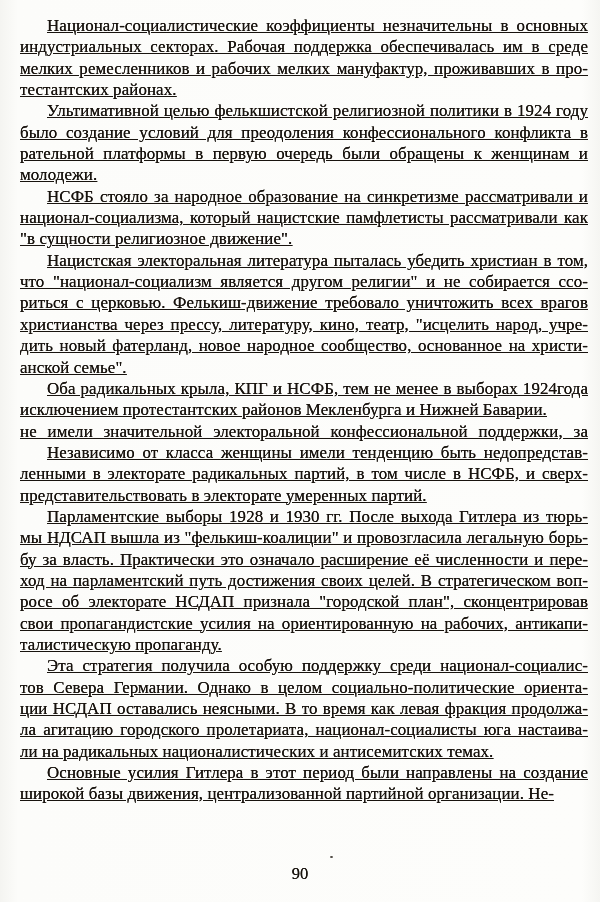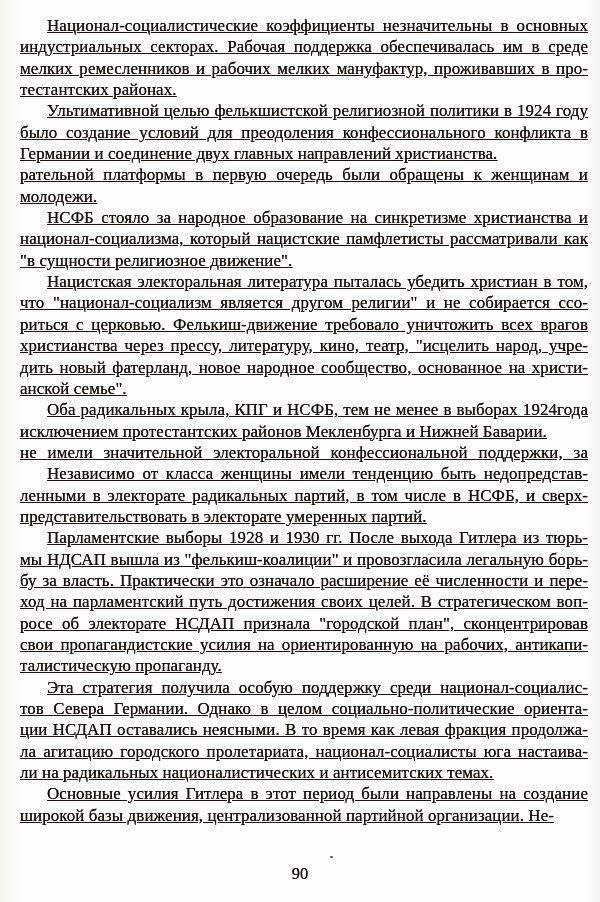--- a/index.html
+++ b/index.html
@@ -56,28 +56,27 @@
   <div class="text-block" id="text-block">
       <p class="para">
         <span class="line para-first">Национал-социалистические коэффициенты незначительны в основных</span>
         <span class="line">индустриальных секторах. Рабочая поддержка обеспечивалась им в среде</span>
         <span class="line">мелких ремесленников и рабочих мелких мануфактур, проживавших в про-</span>
         <span class="line para-last">тестантских районах.</span>
       </p>
       <p class="para">
         <span class="line para-first">Ультимативной целью фелькшистской религиозной политики в 1924 году</span>
         <span class="line">было создание условий для преодоления конфессионального конфликта в</span>
-        <span class="line para-last">Германии и соединение двух главных направлений христианства.</span>
       </p>
       <p class="para">
         <span class="line">рательной платформы в первую очередь были обращены к женщинам и</span>
         <span class="line para-last">молодежи.</span>
       </p>
       <p class="para">
-        <span class="line para-first">НСФБ стояло за народное образование на синкретизме христианства и</span>
+        <span class="line para-first">НСФБ стояло за народное образование на синкретизме рассматривали и</span>
         <span class="line">национал-социализма, который нацистские памфлетисты рассматривали как</span>
         <span class="line para-last">"в сущности религиозное движение".</span>
       </p>
       <p class="para">
         <span class="line para-first">Нацистская электоральная литература пыталась убедить христиан в том,</span>
         <span class="line">что "национал-социализм является другом религии" и не собирается ссо-</span>
         <span class="line">риться с церковью. Фелькиш-движение требовало уничтожить всех врагов</span>
         <span class="line">христианства через прессу, литературу, кино, театр, "исцелить народ, учре-</span>
         <span class="line">дить новый фатерланд, новое народное сообщество, основанное на христи-</span>
         <span class="line para-last">анской семье".</span>

